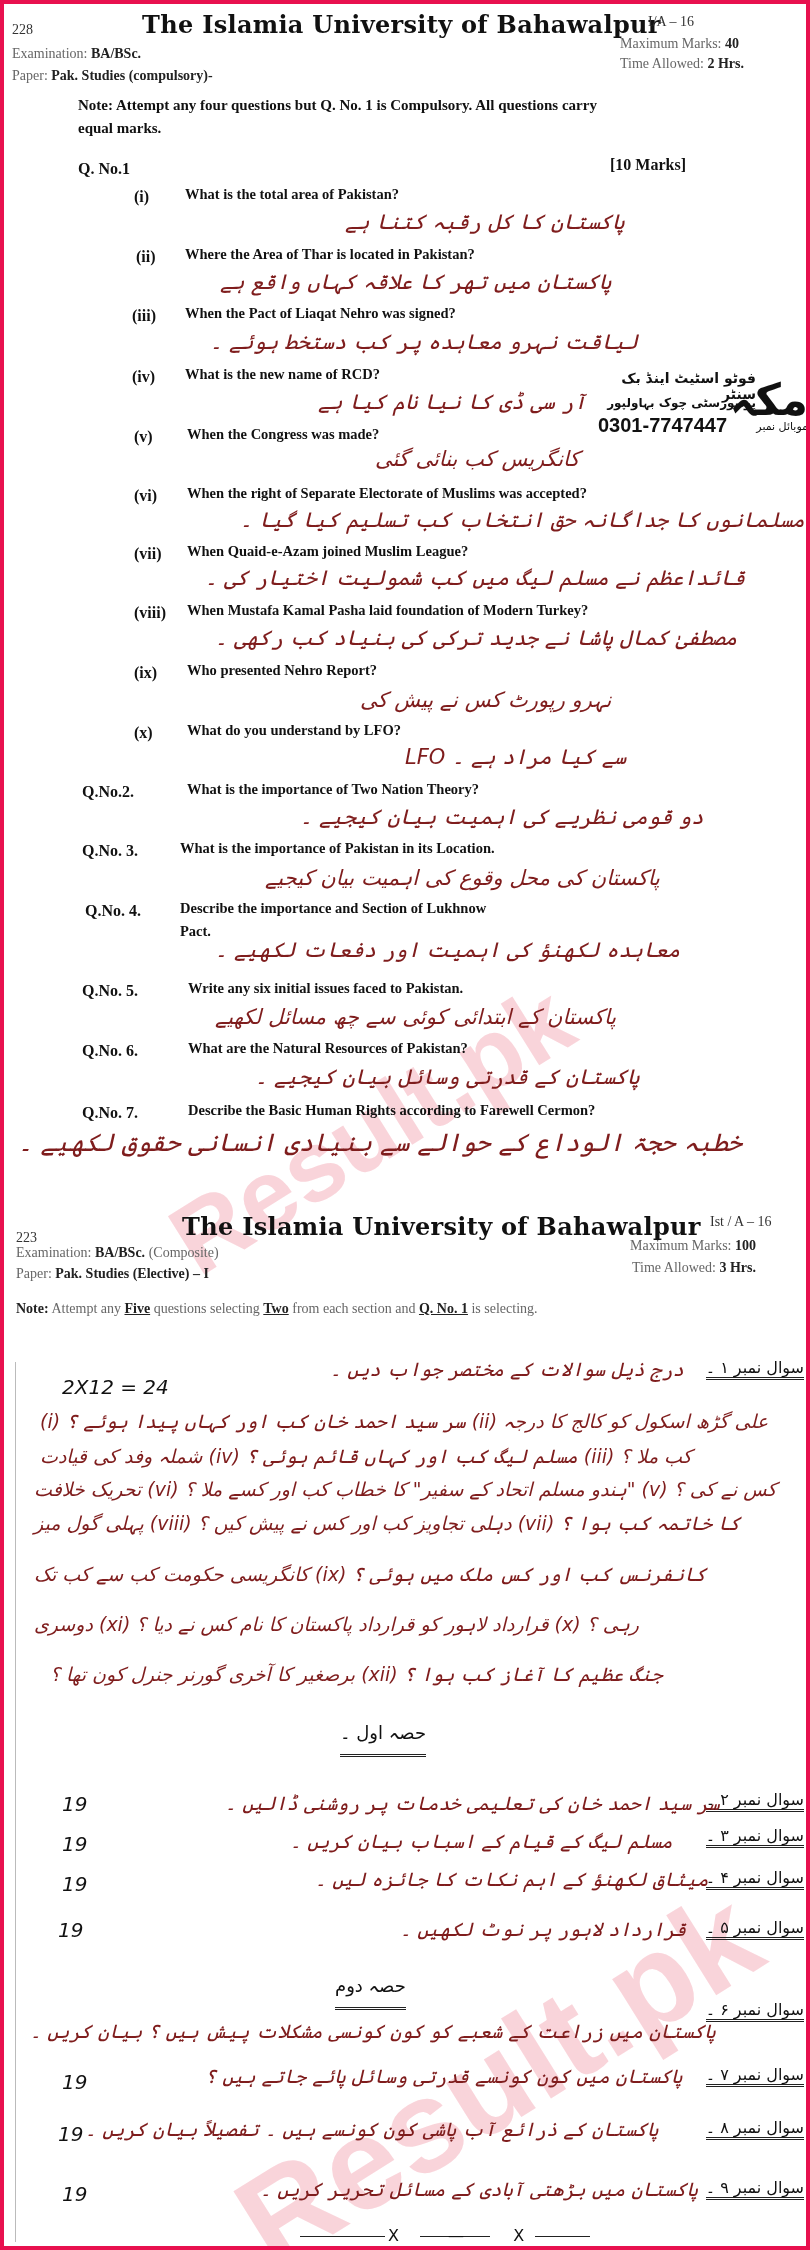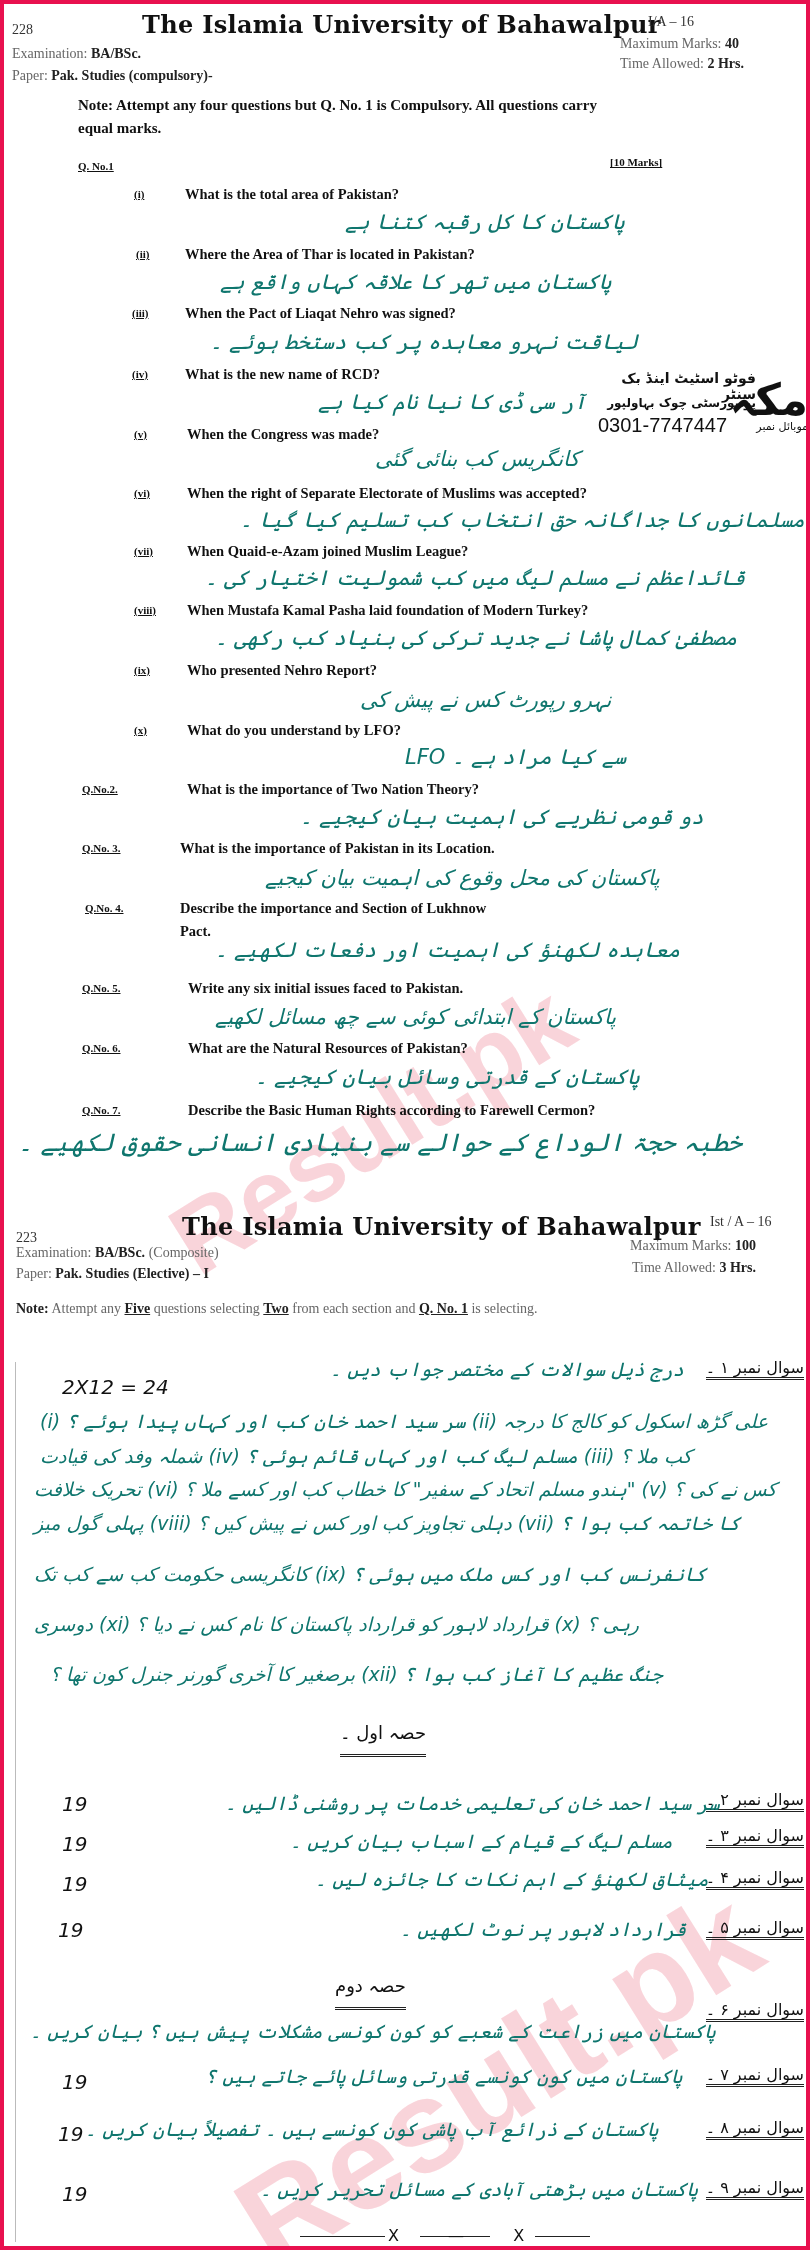--- a/index.html
+++ b/index.html
@@ -5,29 +5,29 @@
   html, body { margin:0; padding:0; }
   body { width:810px; height:2250px; background:#ffffff; position:relative; overflow:hidden;
          font-family:"Liberation Serif", "DejaVu Serif", serif; color:#111; }
   .frame { position:absolute; left:0; top:0; width:802px; height:2242px; border:4px solid #e8114f; pointer-events:none; z-index:5; }
   .abs { position:absolute; white-space:nowrap; }
   .uni-title { font-family:"DejaVu Serif", serif; font-weight:bold; font-size:24px; letter-spacing:0.3px; font-style:normal; }
   .meta-gray { color:#666; font-size:14px; }
   .meta-gray b { color:#222; font-weight:bold; }
   .code { font-size:14px; color:#333; }
   .note { font-size:15px; font-weight:bold; }
-  .qnum { font-size:11px; font-weight:bold;text-decoration:underline; }
+  .qnum { font-size:16px; font-weight:bold; }
   .qtext { font-size:14.5px; font-weight:bold; }
-  .urdu { font-family:"DejaVu Sans", sans-serif; font-size:21px; direction:rtl; unicode-bidi:plaintext; color:#0f766e; font-style:italic; }
+  .urdu { font-family:"DejaVu Sans", sans-serif; font-size:21px; direction:rtl; unicode-bidi:plaintext; color:#7f1d1d; font-style:italic; }
   .urdu-sm { font-size:19px; }
   .stamp { position:absolute; left:598px; top:368px; width:210px; height:90px; }
   .stamp .big { position:absolute; right:0; top:6px; font-family:"DejaVu Sans", sans-serif; font-size:44px; font-weight:bold; direction:rtl;text-align:center; }
   .stamp .l1 { position:absolute; right:52px; top:2px; font-family:"DejaVu Sans", sans-serif; font-size:14px; font-weight:bold; direction:rtl; }
   .stamp .l2 { position:absolute; right:52px; top:28px; font-family:"DejaVu Sans", sans-serif; font-size:12px; font-weight:bold; direction:rtl; }
-  .stamp .phone { position:absolute; left:0; top:46px; font-family:"Liberation Sans", sans-serif; font-size:20px; font-weight:normal; }
+  .stamp .phone { position:absolute; left:0; top:46px; font-family:"Liberation Sans", sans-serif; font-size:20px; font-weight:bold; }
   .stamp .plabel { position:absolute; right:0; top:52px; font-family:"DejaVu Sans", sans-serif; font-size:11px; direction:rtl; }
   .watermark { position:absolute; font-family:"Liberation Sans", sans-serif; font-weight:bold; color:#f6b9c3; opacity:0.6; transform:rotate(-32deg); transform-origin:left top; z-index:0; }
   .underline { text-decoration:underline; }
   .vline { position:absolute; left:15px; top:1362px; width:1px; height:880px; background:#bbb; }
   .section-head { font-family:"DejaVu Sans", sans-serif; font-size:18px; direction:rtl; border-bottom:3px double #222; padding-bottom:11px; }
   .qlabel { font-family:"DejaVu Sans", sans-serif; font-size:16px; direction:rtl; border-bottom:3px double #222; }
   .marks-hand { font-family:"DejaVu Sans", sans-serif; font-size:20px; font-style:italic; }
   .endline { position:absolute; top:2236px; height:1px; background:#222; }
   .content { position:relative; z-index:2; }
 </style>

